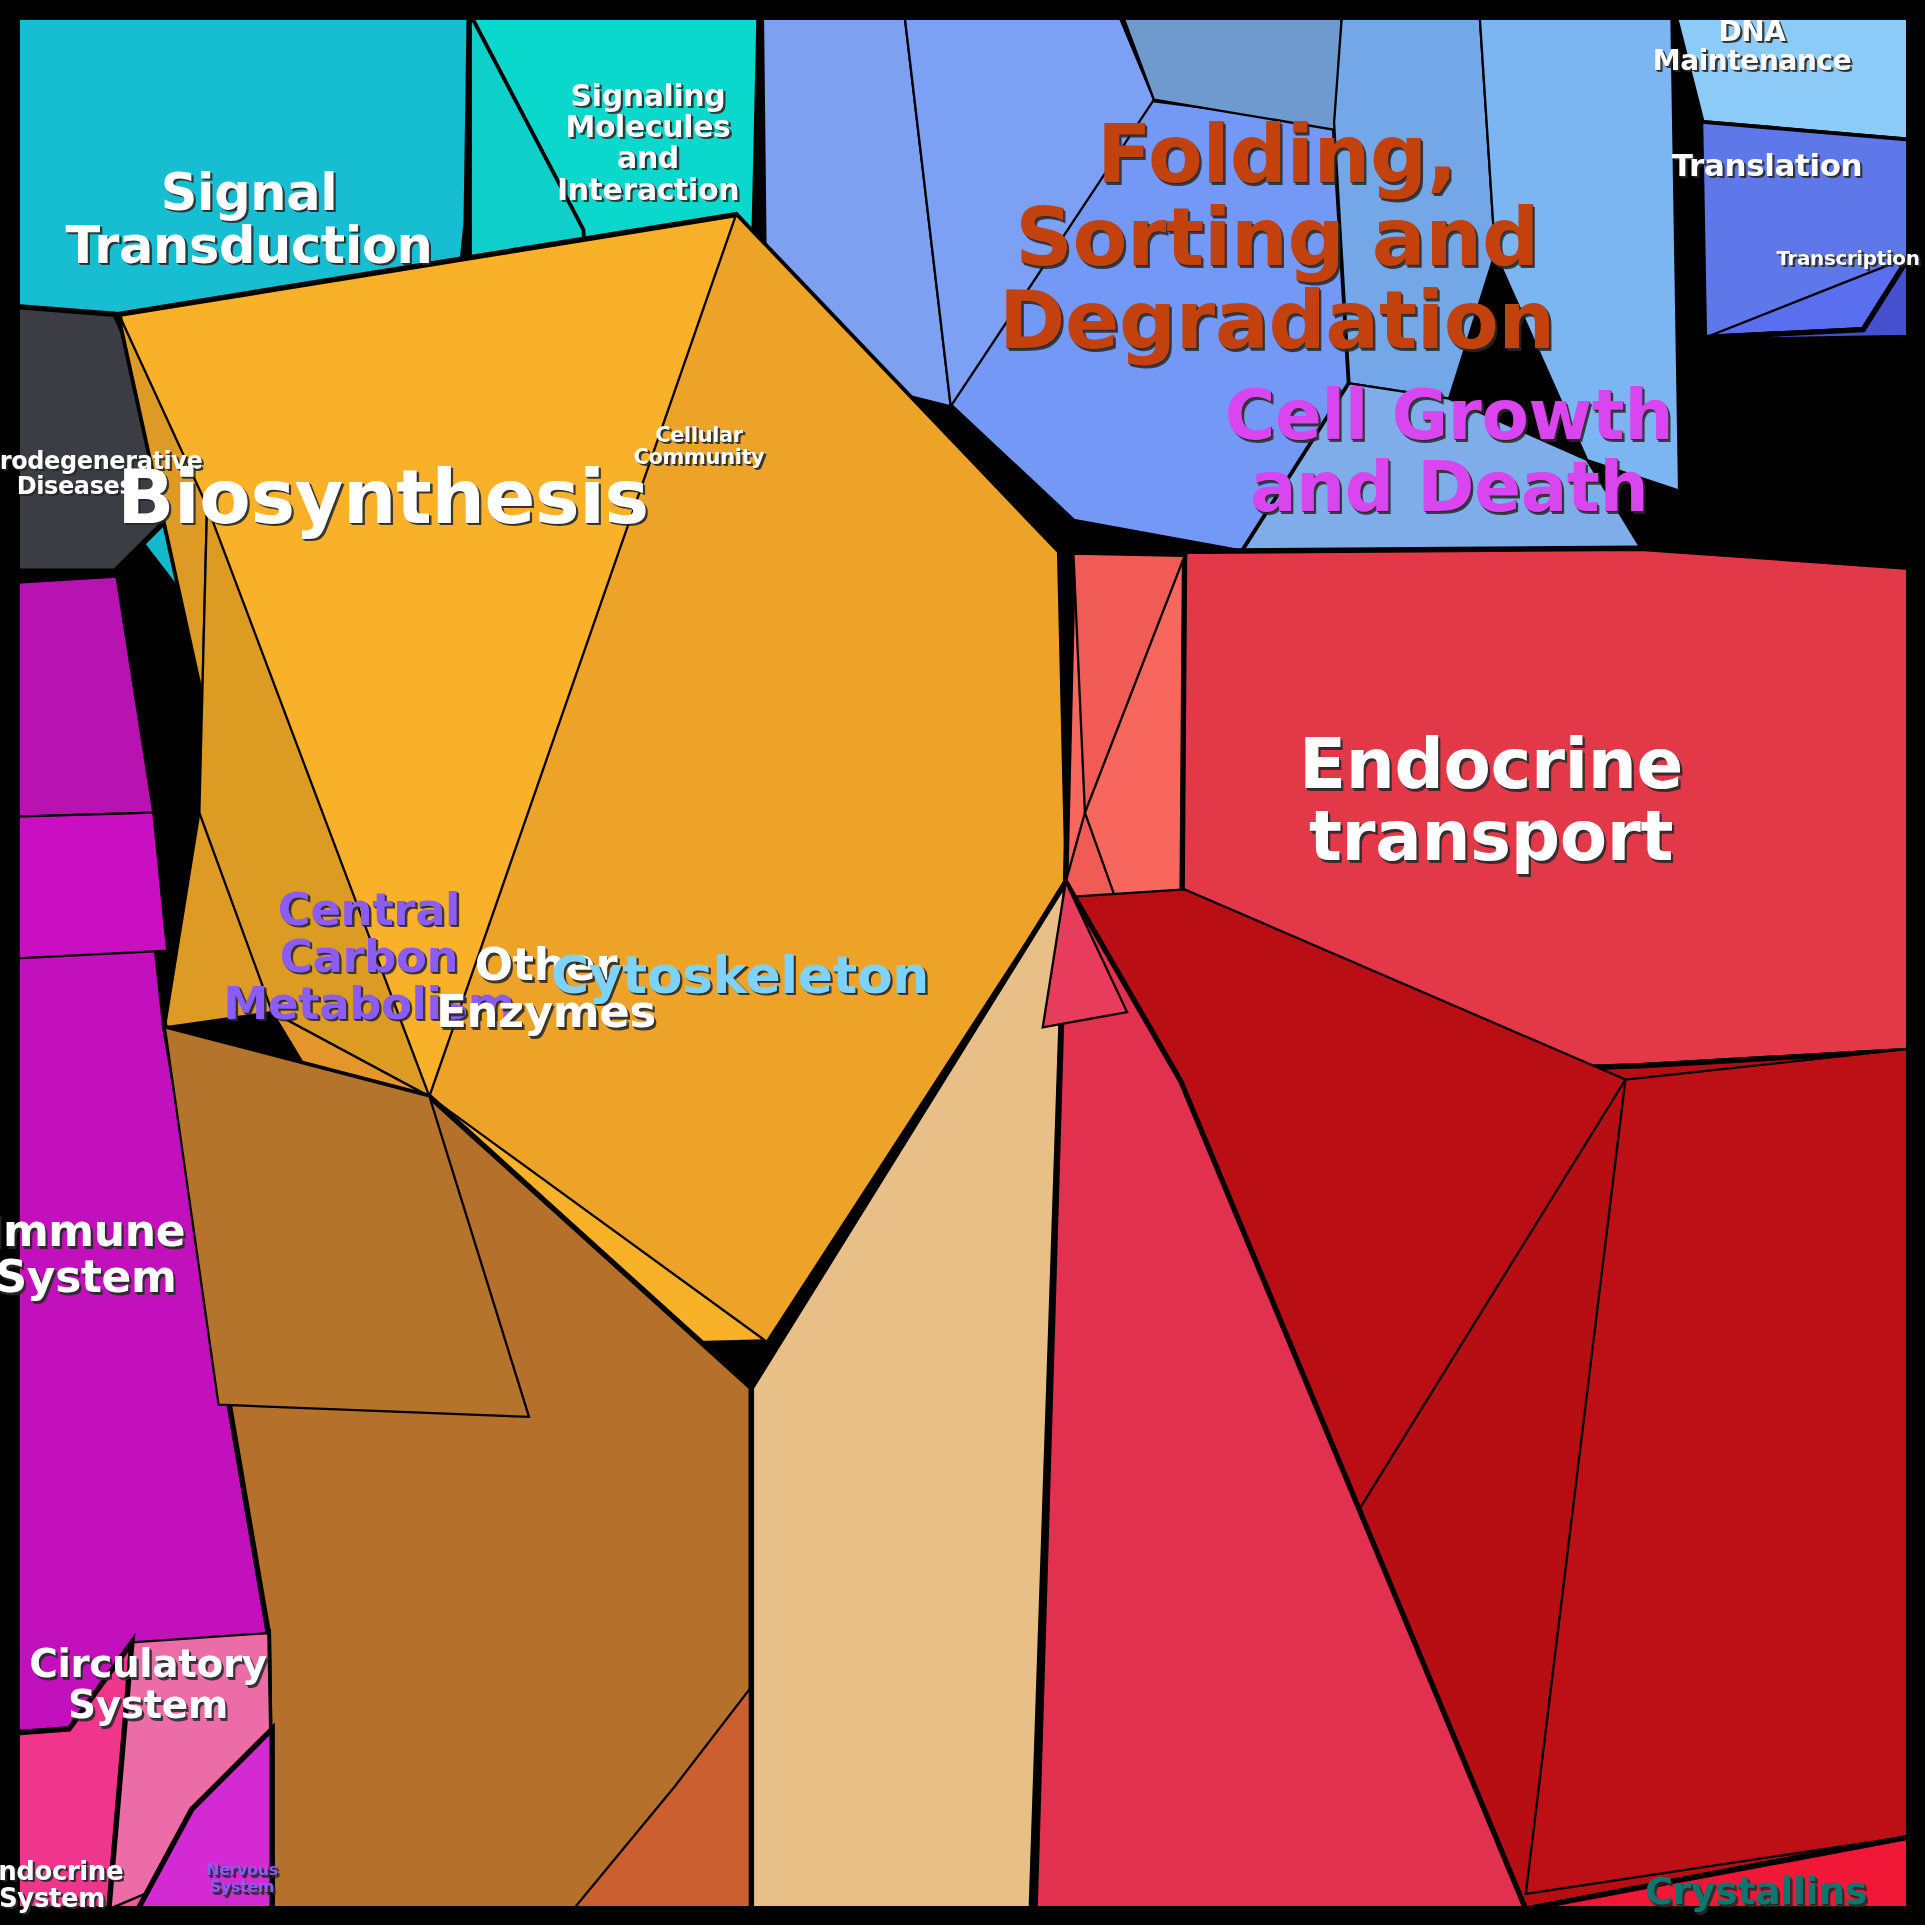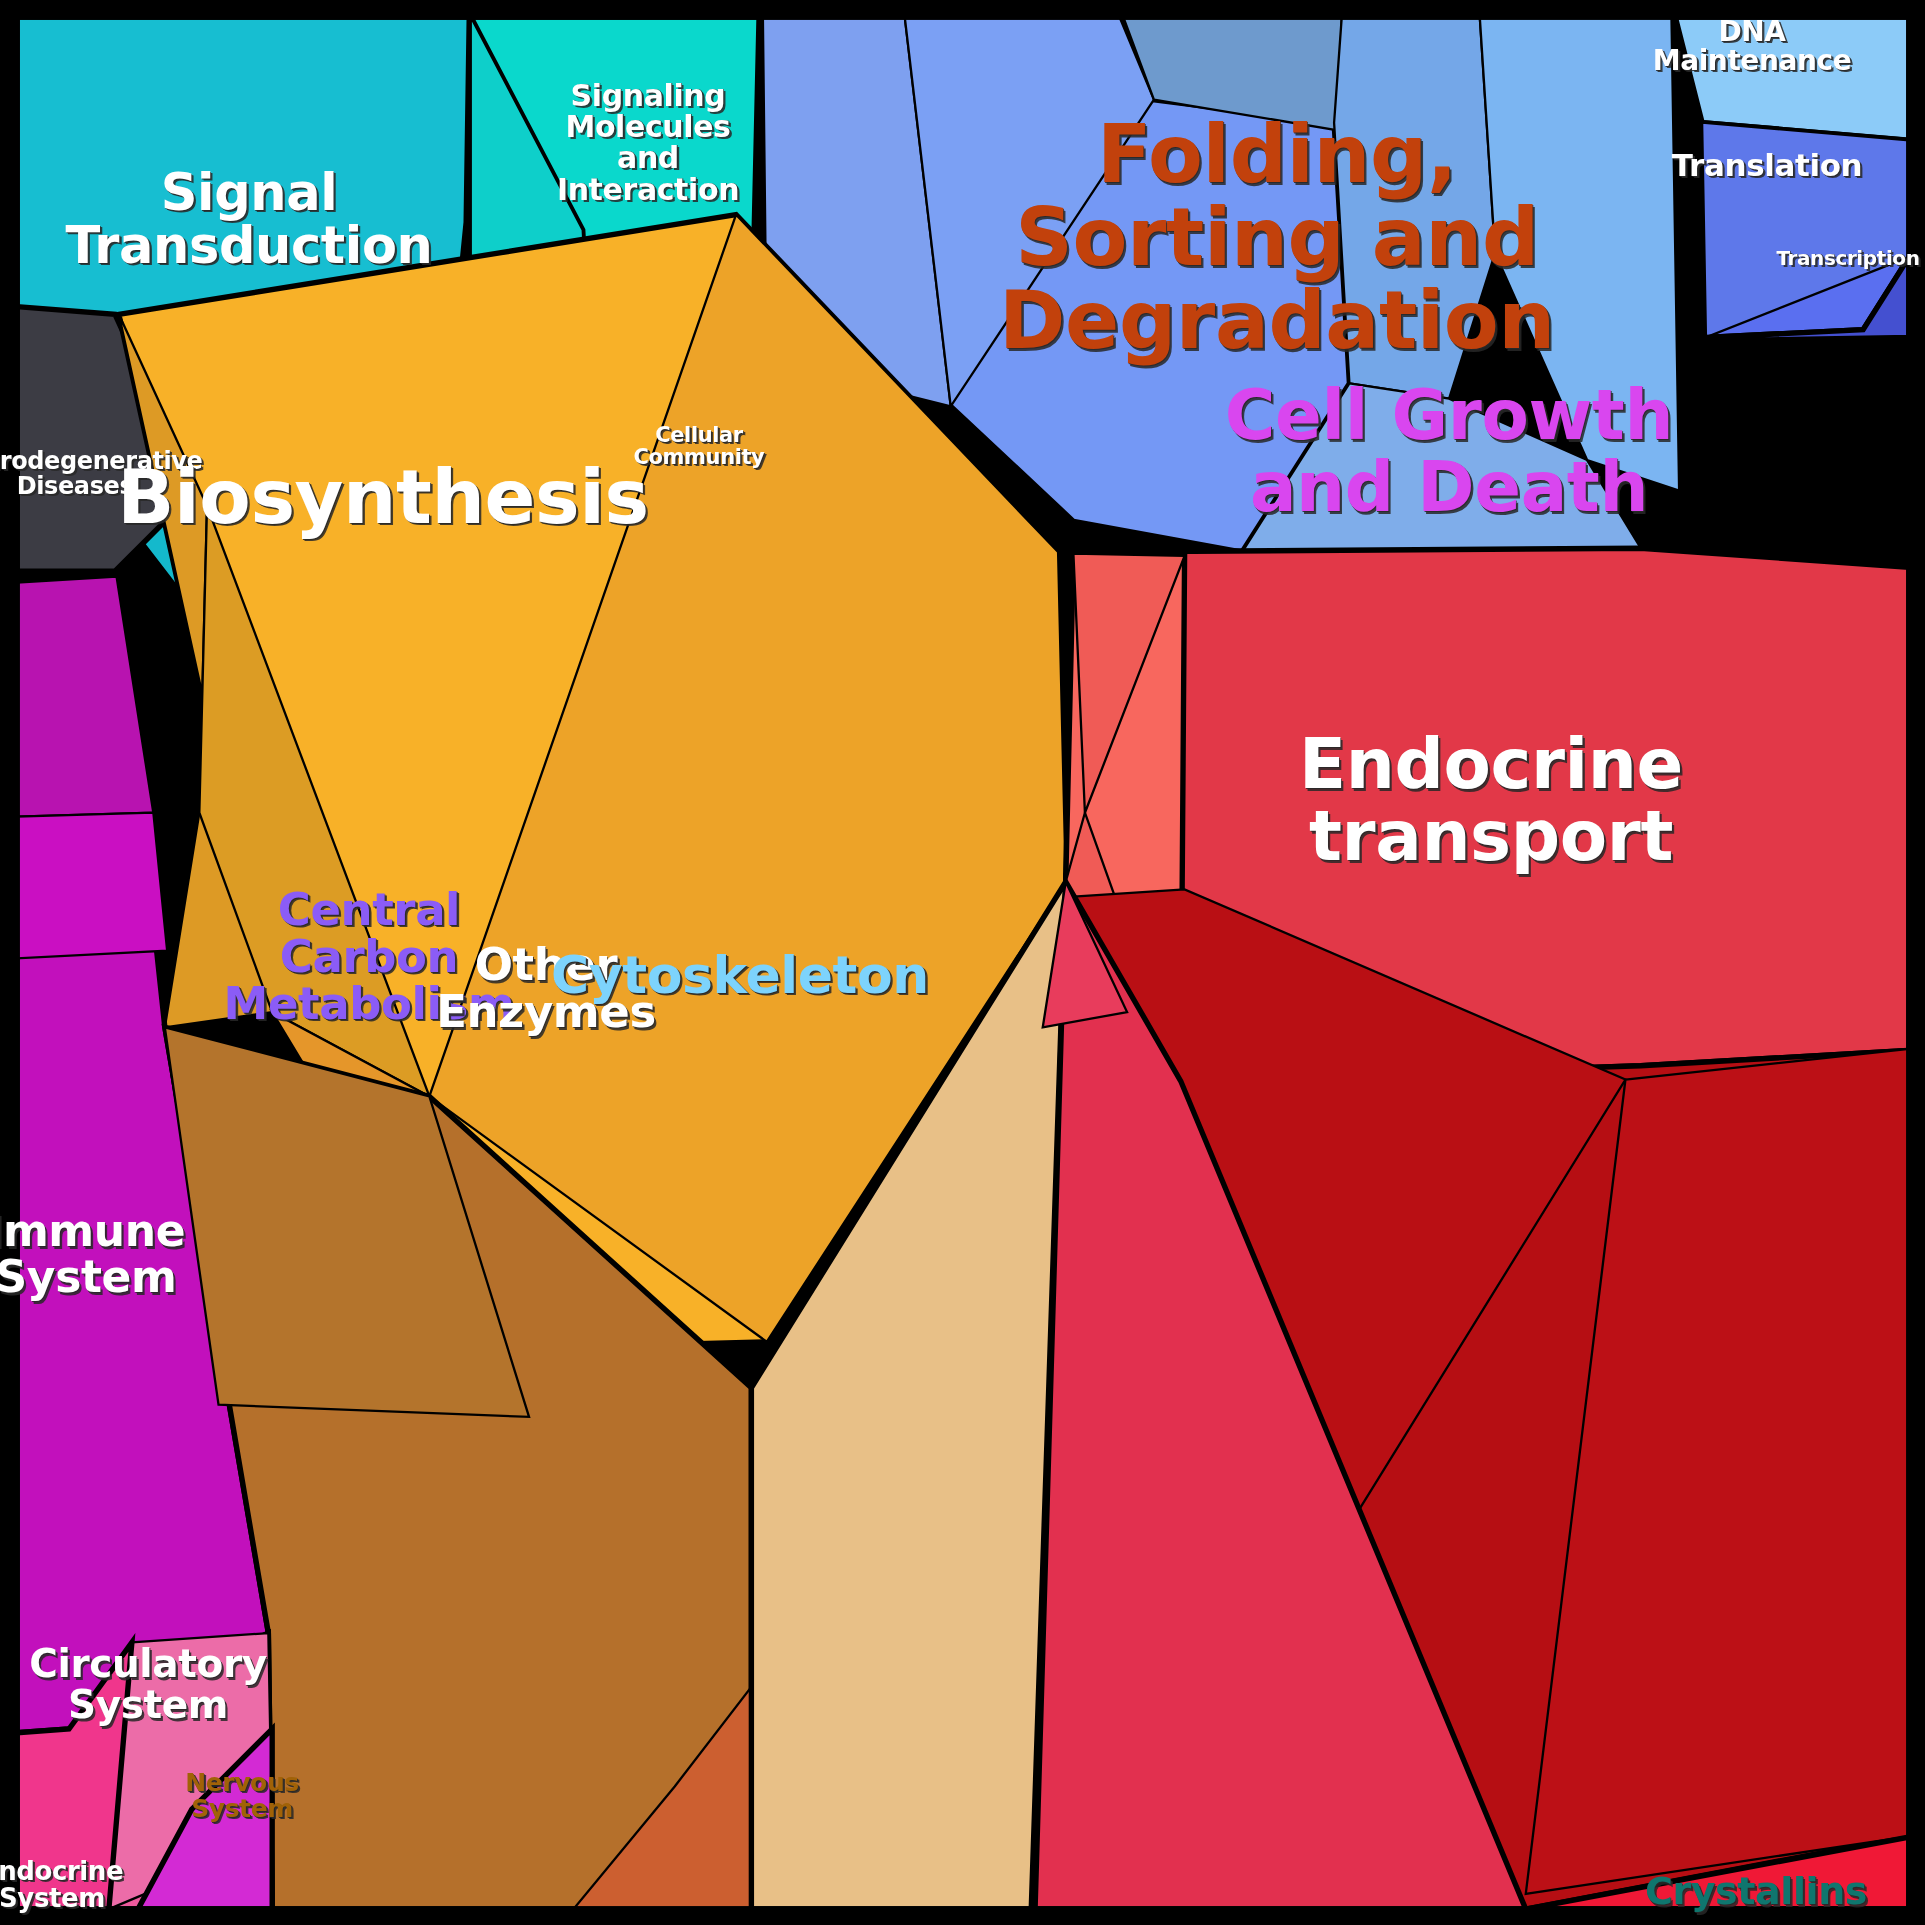--- a/index.html
+++ b/index.html
@@ -119,21 +119,21 @@
 System</div>
       <div class="lbl" style="left: 349px; top: 957px; font-size: 45px; color: #8b5cf6; margin-left: 20px;">Central
 Carbon
 Metabolism</div>
       <div class="lbl" style="left: 546px; top: 989px; font-size: 45px; color: rgb(255, 255, 255);">Other
 Enzymes</div>
       <div class="lbl" style="left: 148px; top: 1685px; font-size: 39px; color: rgb(255, 255, 255);">Circulatory
 System</div>
       <div class="lbl" style="left: 52px; top: 1885px; font-size: 26px; color: rgb(255, 255, 255);">Endocrine
 System</div>
-      <div class="lbl" style="left: 242px; top: 1796px; font-size: 25px; color: #a16207;">Nervous
+      <div class="lbl" style="left: 242px; top: 1879px; font-size: 16px; color: #8b5cf6;">Nervous
 System</div>
       <div class="lbl" style="left: 1449px; top: 452px; font-size: 69px; color: #d946ef;">Cell Growth
 and Death</div>
       <div class="lbl" style="left: 699px; top: 447px; font-size: 21px; color: rgb(255, 255, 255);">Cellular
 Community</div>
       <div class="lbl" style="left: 1491px; top: 801px; font-size: 69px; color: rgb(255, 255, 255);">Endocrine
 transport</div>
       <div class="lbl" style="left: 740px; top: 975px; font-size: 52px; color: #7dd3fc; text-align: right;">Cytoskeleton</div>
       <div class="lbl" style="left: 1756px; top: 1892px; font-size: 38px; color: #0f766e;">Crystallins</div>
     </div>

